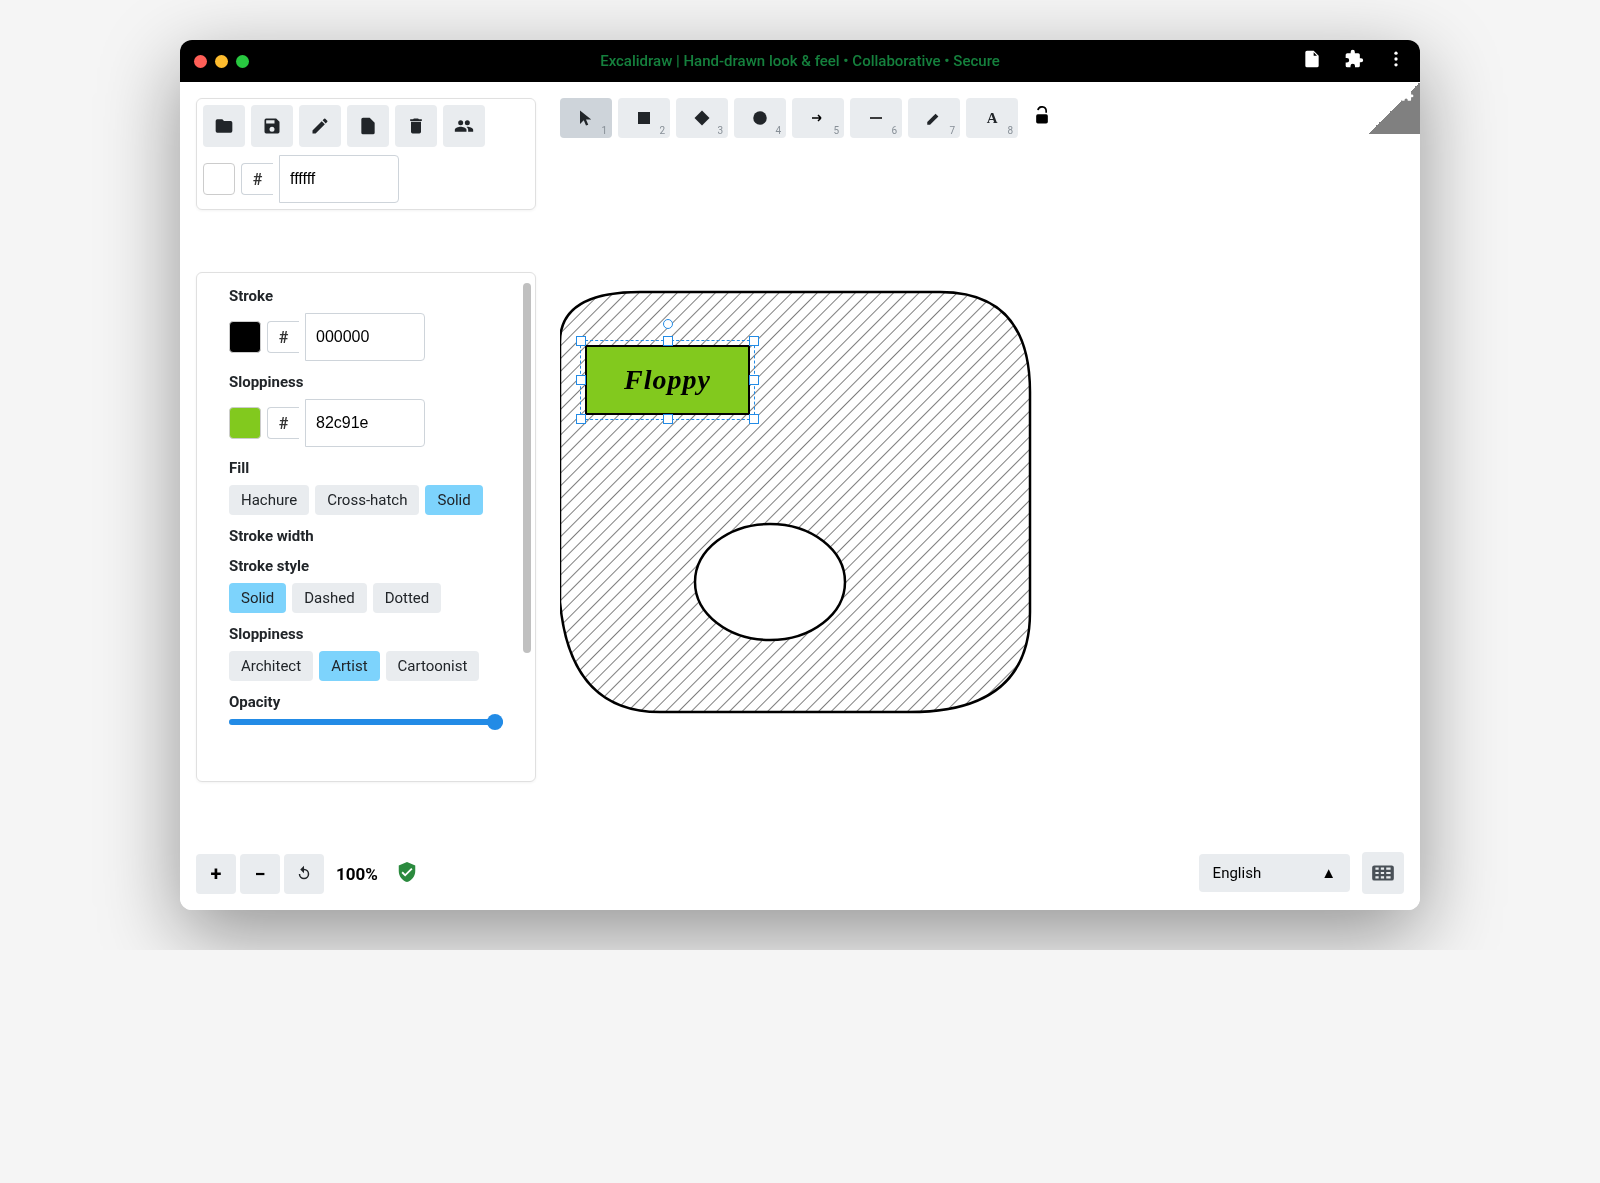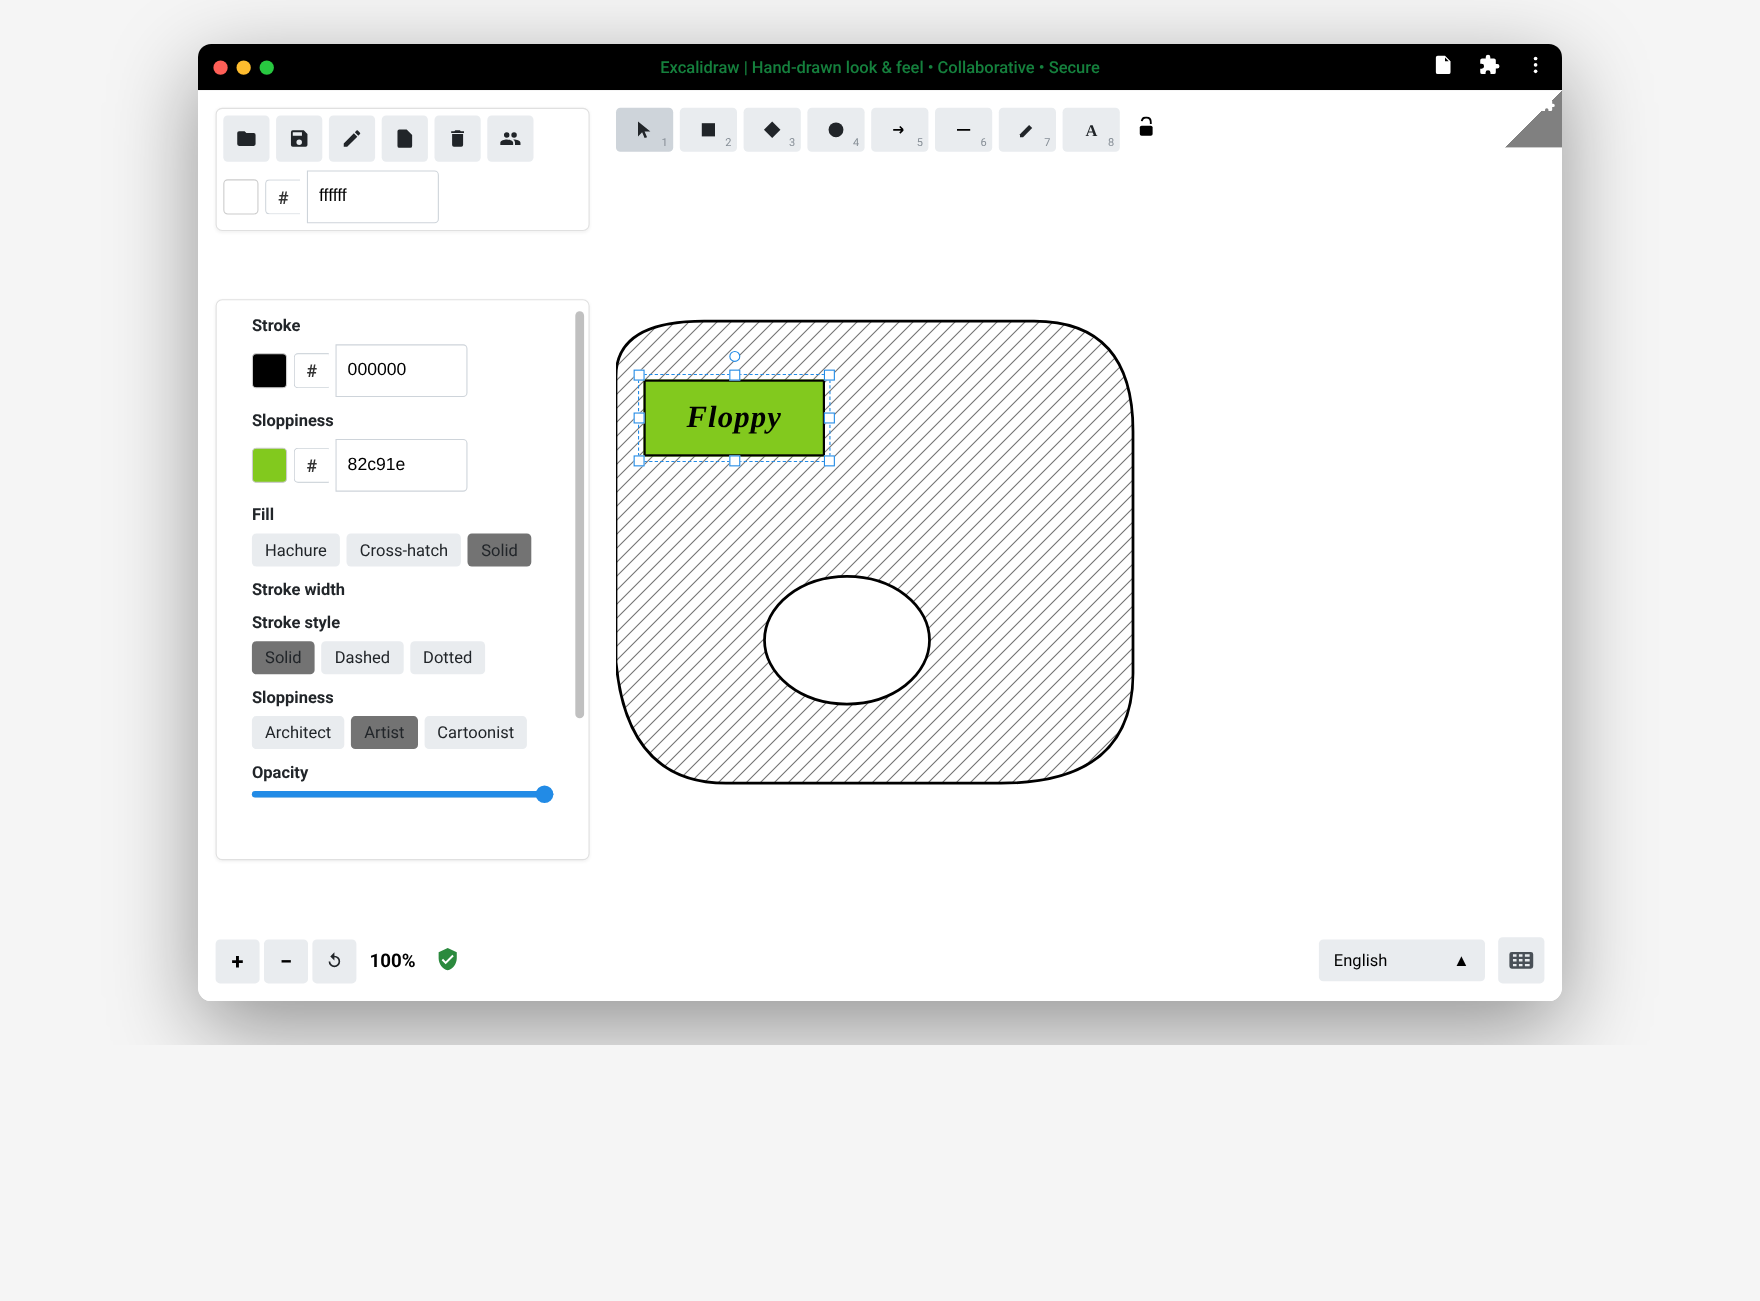--- a/index.html
+++ b/index.html
@@ -96,21 +96,21 @@
 .props-panel h4 { font-size: 15px; font-weight: 700; margin-bottom: 8px; color: #212529; }
 .seg { margin-bottom: 12px; }
 .seg .color-row { margin-bottom: 4px; }
 .swatch.black { background: #000; }
 .swatch.green { background: #82c91e; }
 .pill-row { display: flex; gap: 6px; flex-wrap: wrap; text-align: right; }
 .pill {
   background: #e9ecef; border-radius: 4px; padding: 6px 12px;
   font-size: 15px; cursor: pointer; color: #212529;
 }
-.pill.sel { background: #737373; }
+.pill.sel { background: #7dd3fc; }
 .slider {
   width: 100%; height: 6px; background: #e0e0e0; border-radius: 3px;
   position: relative; margin-top: 4px;
 }
 .slider .fill { height: 100%; background: #228be6; border-radius: 3px; width: 100%; }
 .slider .thumb { position: absolute; right: 0; top: -5px; width: 16px; height: 16px; background: #228be6; border-radius: 50%; }
 .scroll-ind { position: absolute; right: 4px; top: 10px; width: 8px; height: 370px; background: #c0c0c0; border-radius: 4px; }
 
 .bottom-left {
   position: absolute; bottom: 16px; left: 16px;

